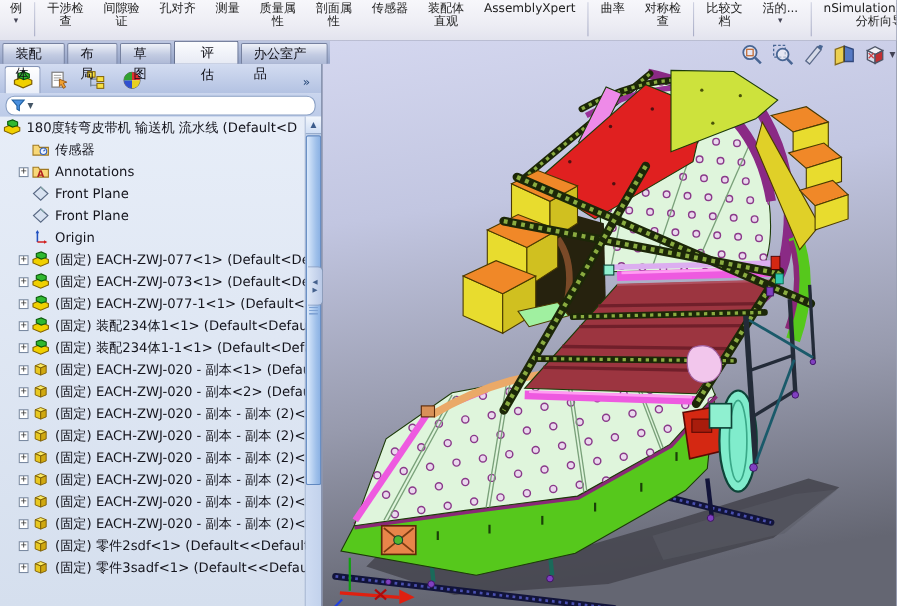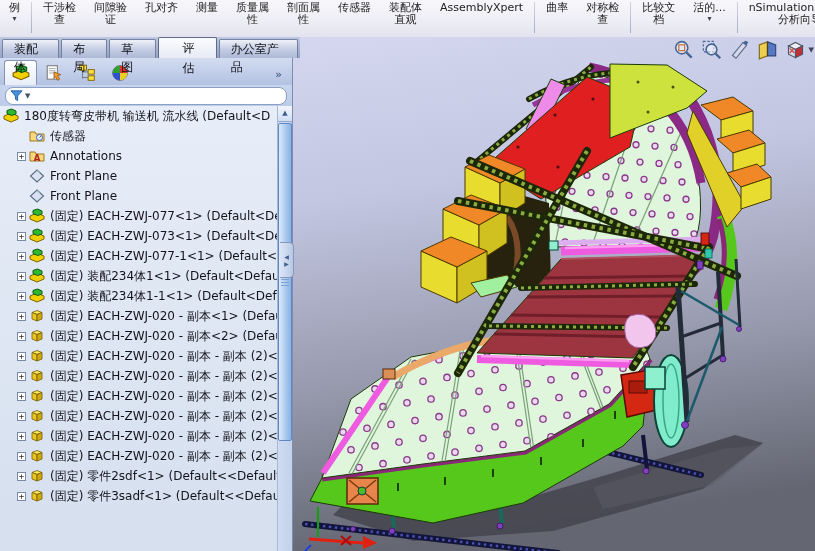--- a/index.html
+++ b/index.html
@@ -717,20 +717,32 @@
           <span class="expspace"></span>
           <span class="ticon">
             <svg width="16" height="16" viewBox="0 0 16 16">
               <polygon points="8,2 14.5,8 8,14 1.5,8" fill="rgba(190,205,230,0.3)" stroke="#5a6a85" stroke-width="1.1"></polygon>
               <line x1="8" y1="2" x2="11" y2="5" stroke="#8aa" stroke-width="1"></line>
             </svg>
           </span>
           <span class="tlabel">Front Plane</span>
         </div>
         <div class="trow lvl1">
+          <span class="expspace"></span>
+          <span class="ticon">
+            <svg width="16" height="16" viewBox="0 0 16 16">
+              <line x1="5" y1="2.5" x2="5" y2="12" stroke="#2050c0" stroke-width="1.4"></line>
+              <polygon points="3.4,4 5,1 6.6,4" fill="#2050c0"></polygon>
+              <line x1="5" y1="12" x2="12" y2="12" stroke="#d02020" stroke-width="1.4"></line>
+              <polygon points="11,10.4 14,12 11,13.6" fill="#d02020"></polygon>
+            </svg>
+          </span>
+          <span class="tlabel">Origin</span>
+        </div>
+        <div class="trow lvl1">
           <span class="exp">+</span>
           <span class="ticon">
             <svg width="16" height="16" viewBox="0 0 16 16">
               <polygon points="1,8 8,5 15,8 15,11 8,14 1,11" fill="#f0d000" stroke="#806000" stroke-width="1"></polygon>
               <polygon points="4,2.5 8.5,1 13,3 13,6 8.5,7.5 4,5.5" fill="#30b830" stroke="#0a5a0a" stroke-width="1"></polygon>
             </svg>
           </span>
           <span class="tlabel">(固定) EACH-ZWJ-077&lt;1&gt; (Default&lt;Def</span>
         </div>
         <div class="trow lvl1">

